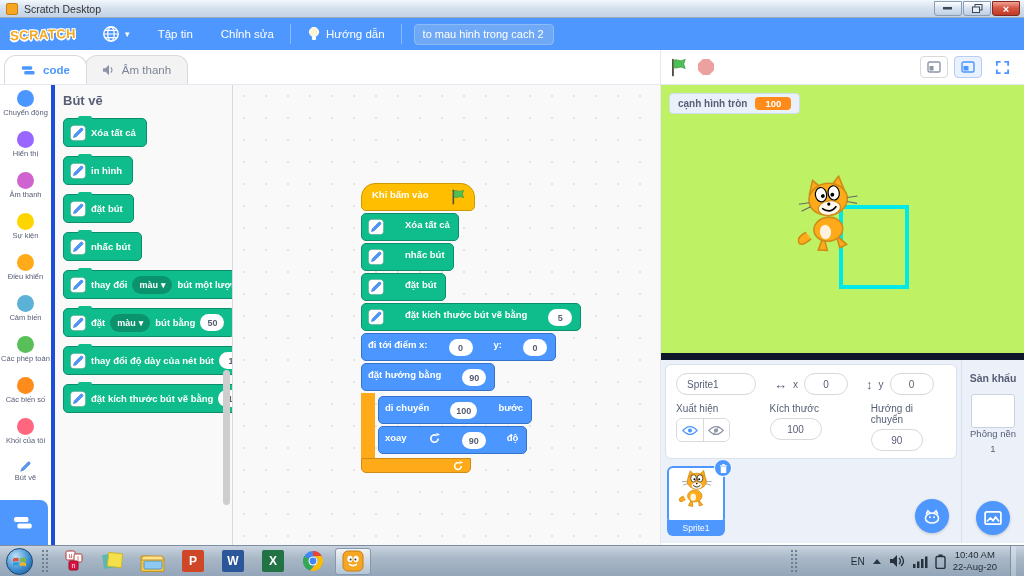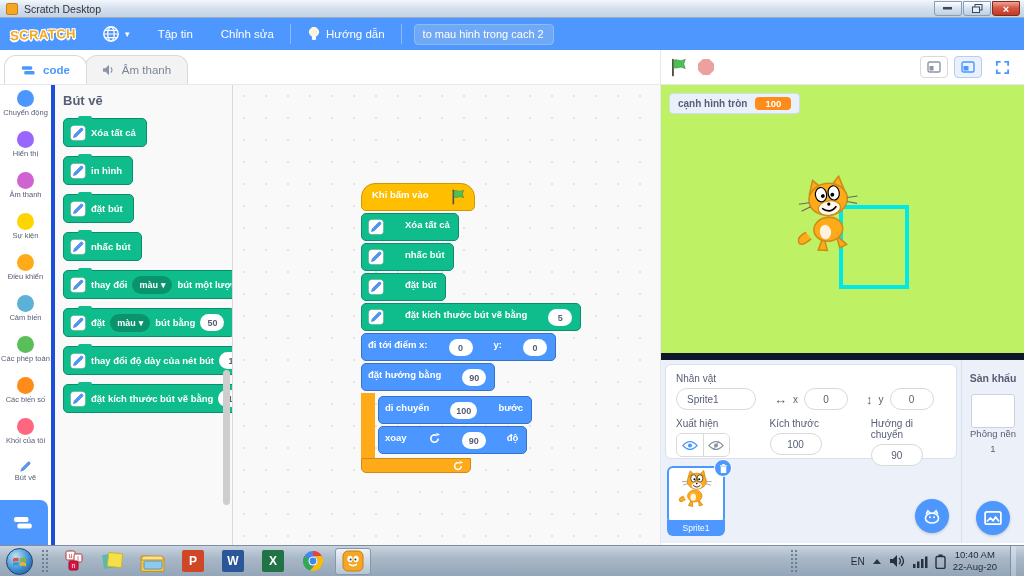--- a/index.html
+++ b/index.html
@@ -490,21 +490,20 @@
       </div>
       <div class="pensquare" style="border-color: rgb(0, 232, 232);"></div>
       <svg class="stagecat" viewBox="0 0 100 100">
           <use href="#cat"></use>
         </svg>
     </div>
 
     <div class="bottompanes">
       <div class="spritepanel">
         <div class="infocard">
-          <div class="lbl-sm" style="margin-bottom:4px">Nhân vật</div>
           <div class="inforow1">
             <input class="nameinput" value="Sprite1" style="">
             <span class="xyicon">↔</span>
             <span class="lbl-sm">x</span>
             <div class="numpill">0</div>
             <span class="xyicon">↕</span>
             <span class="lbl-sm">y</span>
             <div class="numpill">0</div>
           </div>
           <div class="inforow2">

